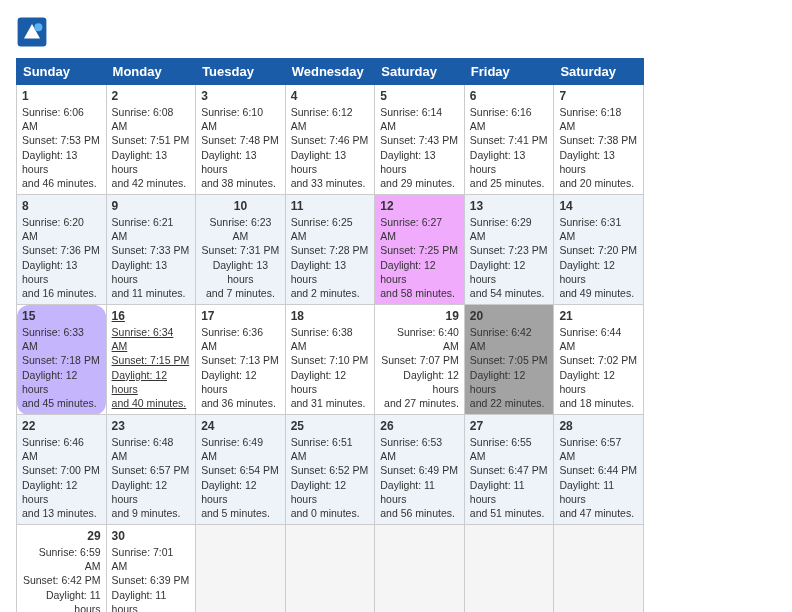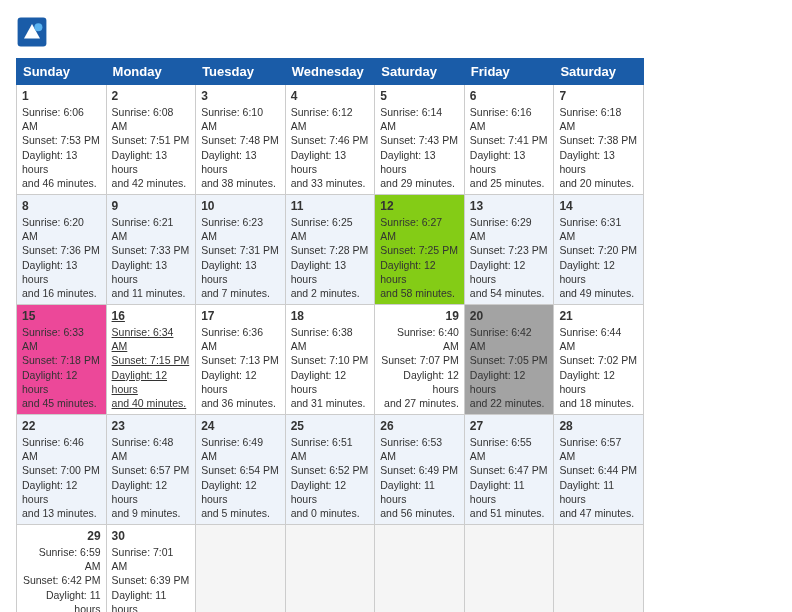--- a/index.html
+++ b/index.html
@@ -135,28 +135,28 @@
           <td style="background: rgb(255, 255, 255);"><span class="day-num">2</span><span class="cell-text">Sunrise: 6:08 AM<br>Sunset: 7:51 PM<br>Daylight: 13 hours<br>and 42 minutes.</span></td>
           <td style="background: rgb(255, 255, 255);"><span class="day-num">3</span><span class="cell-text">Sunrise: 6:10 AM<br>Sunset: 7:48 PM<br>Daylight: 13 hours<br>and 38 minutes.</span></td>
           <td style="background: rgb(255, 255, 255);"><span class="day-num">4</span><span class="cell-text">Sunrise: 6:12 AM<br>Sunset: 7:46 PM<br>Daylight: 13 hours<br>and 33 minutes.</span></td>
           <td style="background: rgb(255, 255, 255);"><span class="day-num">5</span><span class="cell-text">Sunrise: 6:14 AM<br>Sunset: 7:43 PM<br>Daylight: 13 hours<br>and 29 minutes.</span></td>
           <td style="background: rgb(255, 255, 255);"><span class="day-num">6</span><span class="cell-text">Sunrise: 6:16 AM<br>Sunset: 7:41 PM<br>Daylight: 13 hours<br>and 25 minutes.</span></td>
           <td style="background: rgb(255, 255, 255);"><span class="day-num">7</span><span class="cell-text">Sunrise: 6:18 AM<br>Sunset: 7:38 PM<br>Daylight: 13 hours<br>and 20 minutes.</span></td>
         </tr>
         <tr>
           <td style="background: rgb(238, 243, 250);"><span class="day-num">8</span><span class="cell-text">Sunrise: 6:20 AM<br>Sunset: 7:36 PM<br>Daylight: 13 hours<br>and 16 minutes.</span></td>
           <td style="background: rgb(238, 243, 250);"><span class="day-num">9</span><span class="cell-text">Sunrise: 6:21 AM<br>Sunset: 7:33 PM<br>Daylight: 13 hours<br>and 11 minutes.</span></td>
-          <td style="background: rgb(238, 243, 250);"><span class="day-num">10</span><span class="cell-text">Sunrise: 6:23 AM<br>Sunset: 7:31 PM<br>Daylight: 13 hours<br>and 7 minutes.</span></td>
+          <td style="background: rgb(238, 243, 250); text-align: center;"><span class="day-num">10</span><span class="cell-text">Sunrise: 6:23 AM<br>Sunset: 7:31 PM<br>Daylight: 13 hours<br>and 7 minutes.</span></td>
           <td style="background: rgb(238, 243, 250); margin-left: 36px;"><span class="day-num">11</span><span class="cell-text">Sunrise: 6:25 AM<br>Sunset: 7:28 PM<br>Daylight: 13 hours<br>and 2 minutes.</span></td>
-          <td style="background: #84cc16;"><span class="day-num">12</span><span class="cell-text">Sunrise: 6:27 AM<br>Sunset: 7:25 PM<br>Daylight: 12 hours<br>and 58 minutes.</span></td>
+          <td style="background: #f0abfc;"><span class="day-num">12</span><span class="cell-text">Sunrise: 6:27 AM<br>Sunset: 7:25 PM<br>Daylight: 12 hours<br>and 58 minutes.</span></td>
           <td style="background: rgb(238, 243, 250);"><span class="day-num">13</span><span class="cell-text">Sunrise: 6:29 AM<br>Sunset: 7:23 PM<br>Daylight: 12 hours<br>and 54 minutes.</span></td>
           <td style="background: rgb(238, 243, 250);"><span class="day-num">14</span><span class="cell-text">Sunrise: 6:31 AM<br>Sunset: 7:20 PM<br>Daylight: 12 hours<br>and 49 minutes.</span></td>
         </tr>
         <tr>
-          <td style="background: #ec4899;"><span class="day-num">15</span><span class="cell-text">Sunrise: 6:33 AM<br>Sunset: 7:18 PM<br>Daylight: 12 hours<br>and 45 minutes.</span></td>
+          <td style="background: #c4b5fd; border-radius: 12px;"><span class="day-num">15</span><span class="cell-text">Sunrise: 6:33 AM<br>Sunset: 7:18 PM<br>Daylight: 12 hours<br>and 45 minutes.</span></td>
           <td style="background: rgb(255, 255, 255); text-decoration: underline;"><span class="day-num">16</span><span class="cell-text">Sunrise: 6:34 AM<br>Sunset: 7:15 PM<br>Daylight: 12 hours<br>and 40 minutes.</span></td>
           <td style="background: rgb(255, 255, 255);"><span class="day-num">17</span><span class="cell-text">Sunrise: 6:36 AM<br>Sunset: 7:13 PM<br>Daylight: 12 hours<br>and 36 minutes.</span></td>
           <td style="background: rgb(255, 255, 255); margin-left: 44px;"><span class="day-num">18</span><span class="cell-text">Sunrise: 6:38 AM<br>Sunset: 7:10 PM<br>Daylight: 12 hours<br>and 31 minutes.</span></td>
           <td style="background: rgb(255, 255, 255); text-align: right;"><span class="day-num">19</span><span class="cell-text">Sunrise: 6:40 AM<br>Sunset: 7:07 PM<br>Daylight: 12 hours<br>and 27 minutes.</span></td>
           <td style="background: #a3a3a3;"><span class="day-num">20</span><span class="cell-text">Sunrise: 6:42 AM<br>Sunset: 7:05 PM<br>Daylight: 12 hours<br>and 22 minutes.</span></td>
           <td style="background: rgb(255, 255, 255);"><span class="day-num">21</span><span class="cell-text">Sunrise: 6:44 AM<br>Sunset: 7:02 PM<br>Daylight: 12 hours<br>and 18 minutes.</span></td>
         </tr>
         <tr>
           <td style="background: rgb(238, 243, 250);"><span class="day-num">22</span><span class="cell-text">Sunrise: 6:46 AM<br>Sunset: 7:00 PM<br>Daylight: 12 hours<br>and 13 minutes.</span></td>
           <td style="background: rgb(238, 243, 250);"><span class="day-num">23</span><span class="cell-text">Sunrise: 6:48 AM<br>Sunset: 6:57 PM<br>Daylight: 12 hours<br>and 9 minutes.</span></td>

